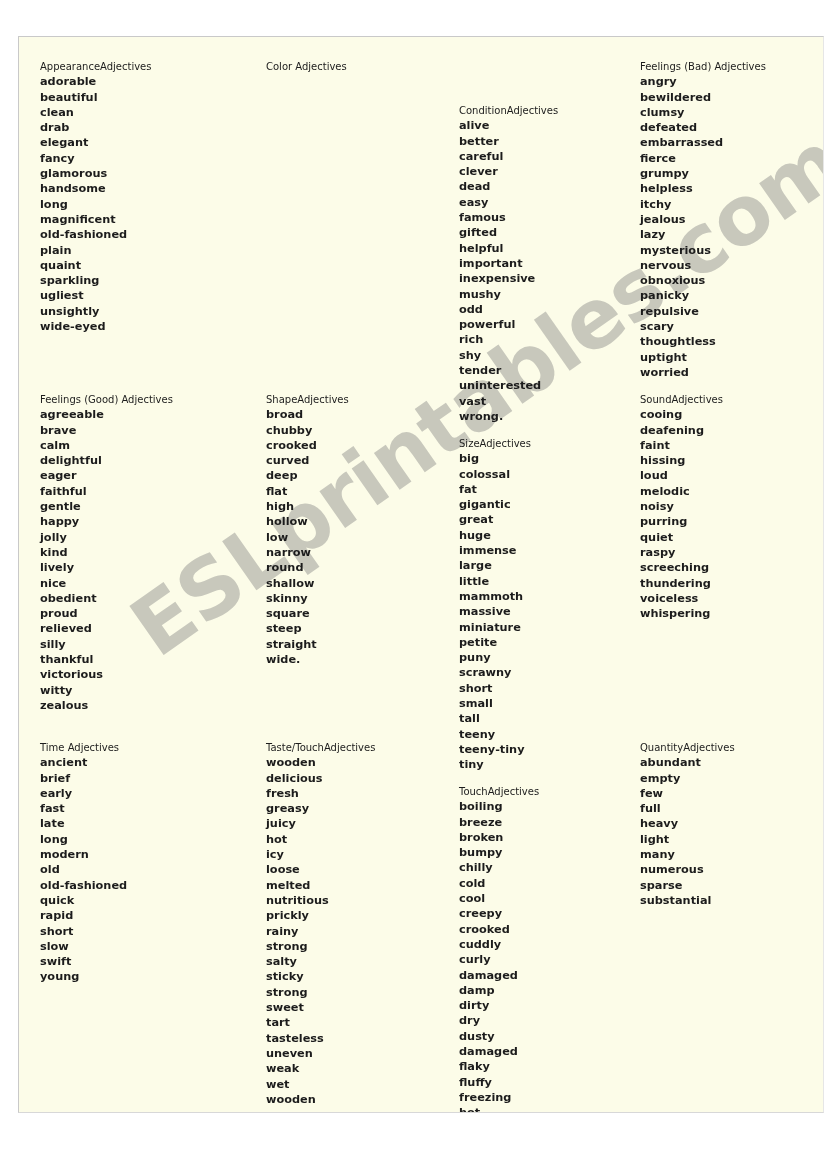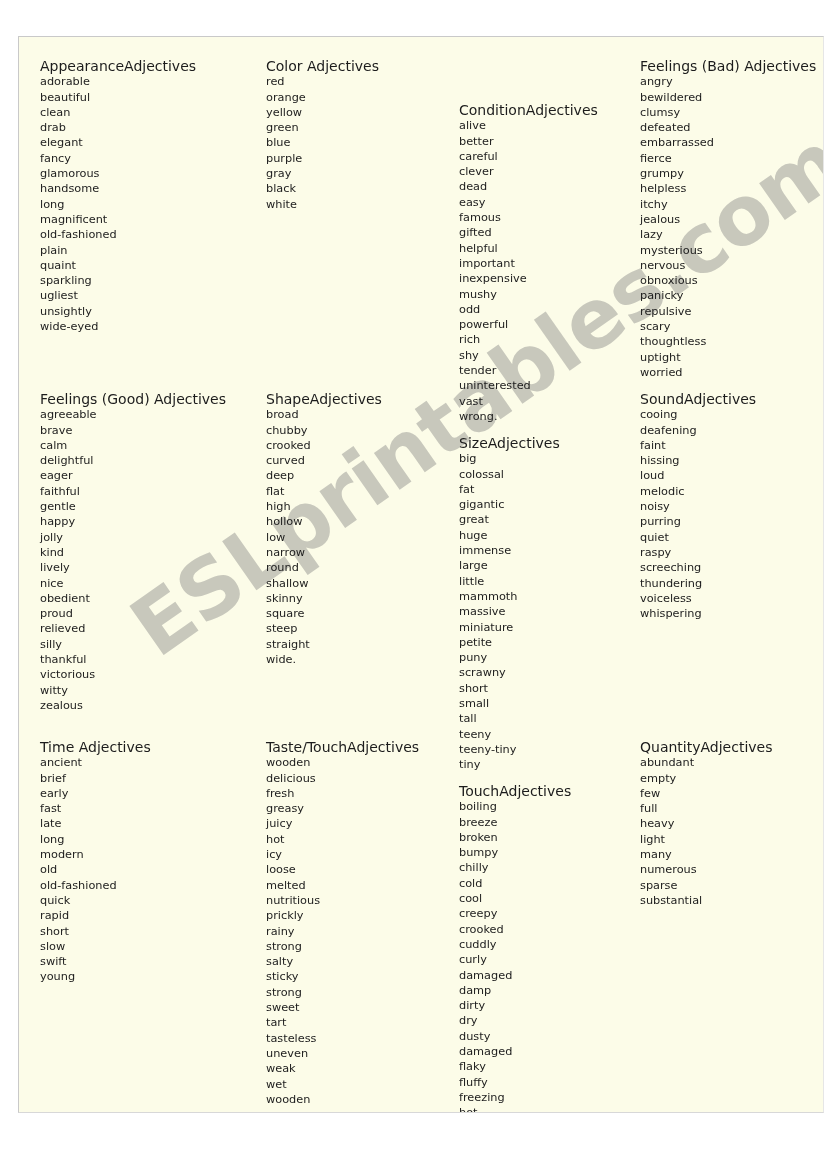--- a/index.html
+++ b/index.html
@@ -68,30 +68,31 @@
   .col {
     position: absolute;
     top: 0;
   }
   .col-0 { left: 21px; width: 215px; }
   .col-1 { left: 247px; width: 190px; }
   .col-2 { left: 440px; width: 175px; margin-top: 44px; }
   .col-3 { left: 621px; width: 190px; }
 
   .cat-title {
-    font-size: 14px;
+    font-size: 10px;
     line-height: 15.3px;
     color: #1c1c1c;
     white-space: nowrap;
   }
 
   .word-list {
     list-style: none;
     margin: 0;
     padding: 0;
+    font-weight: bold;
   }
   .word-item {
     font-size: 11.3px;
     line-height: 15.3px;
     color: #1c1c1c;
     white-space: nowrap;
   }
 </style>
 </head>
 <body>
@@ -120,31 +121,20 @@
             <li class="word-item">plain</li>
             <li class="word-item">quaint</li>
             <li class="word-item">sparkling</li>
             <li class="word-item">ugliest</li>
             <li class="word-item">unsightly</li>
             <li class="word-item">wide-eyed</li>
           </ul>
       </div>
       <div class="col col-1">
         <div class="cat-title">Color Adjectives</div>
-        <ul class="word-list">
-            <li class="word-item">red</li>
-            <li class="word-item">orange</li>
-            <li class="word-item">yellow</li>
-            <li class="word-item">green</li>
-            <li class="word-item">blue</li>
-            <li class="word-item">purple</li>
-            <li class="word-item">gray</li>
-            <li class="word-item">black</li>
-            <li class="word-item">white</li>
-          </ul>
       </div>
       <div class="col col-2">
         <div class="cat-title">ConditionAdjectives</div>
         <ul class="word-list">
             <li class="word-item">alive</li>
             <li class="word-item">better</li>
             <li class="word-item">careful</li>
             <li class="word-item">clever</li>
             <li class="word-item">dead</li>
             <li class="word-item">easy</li>

